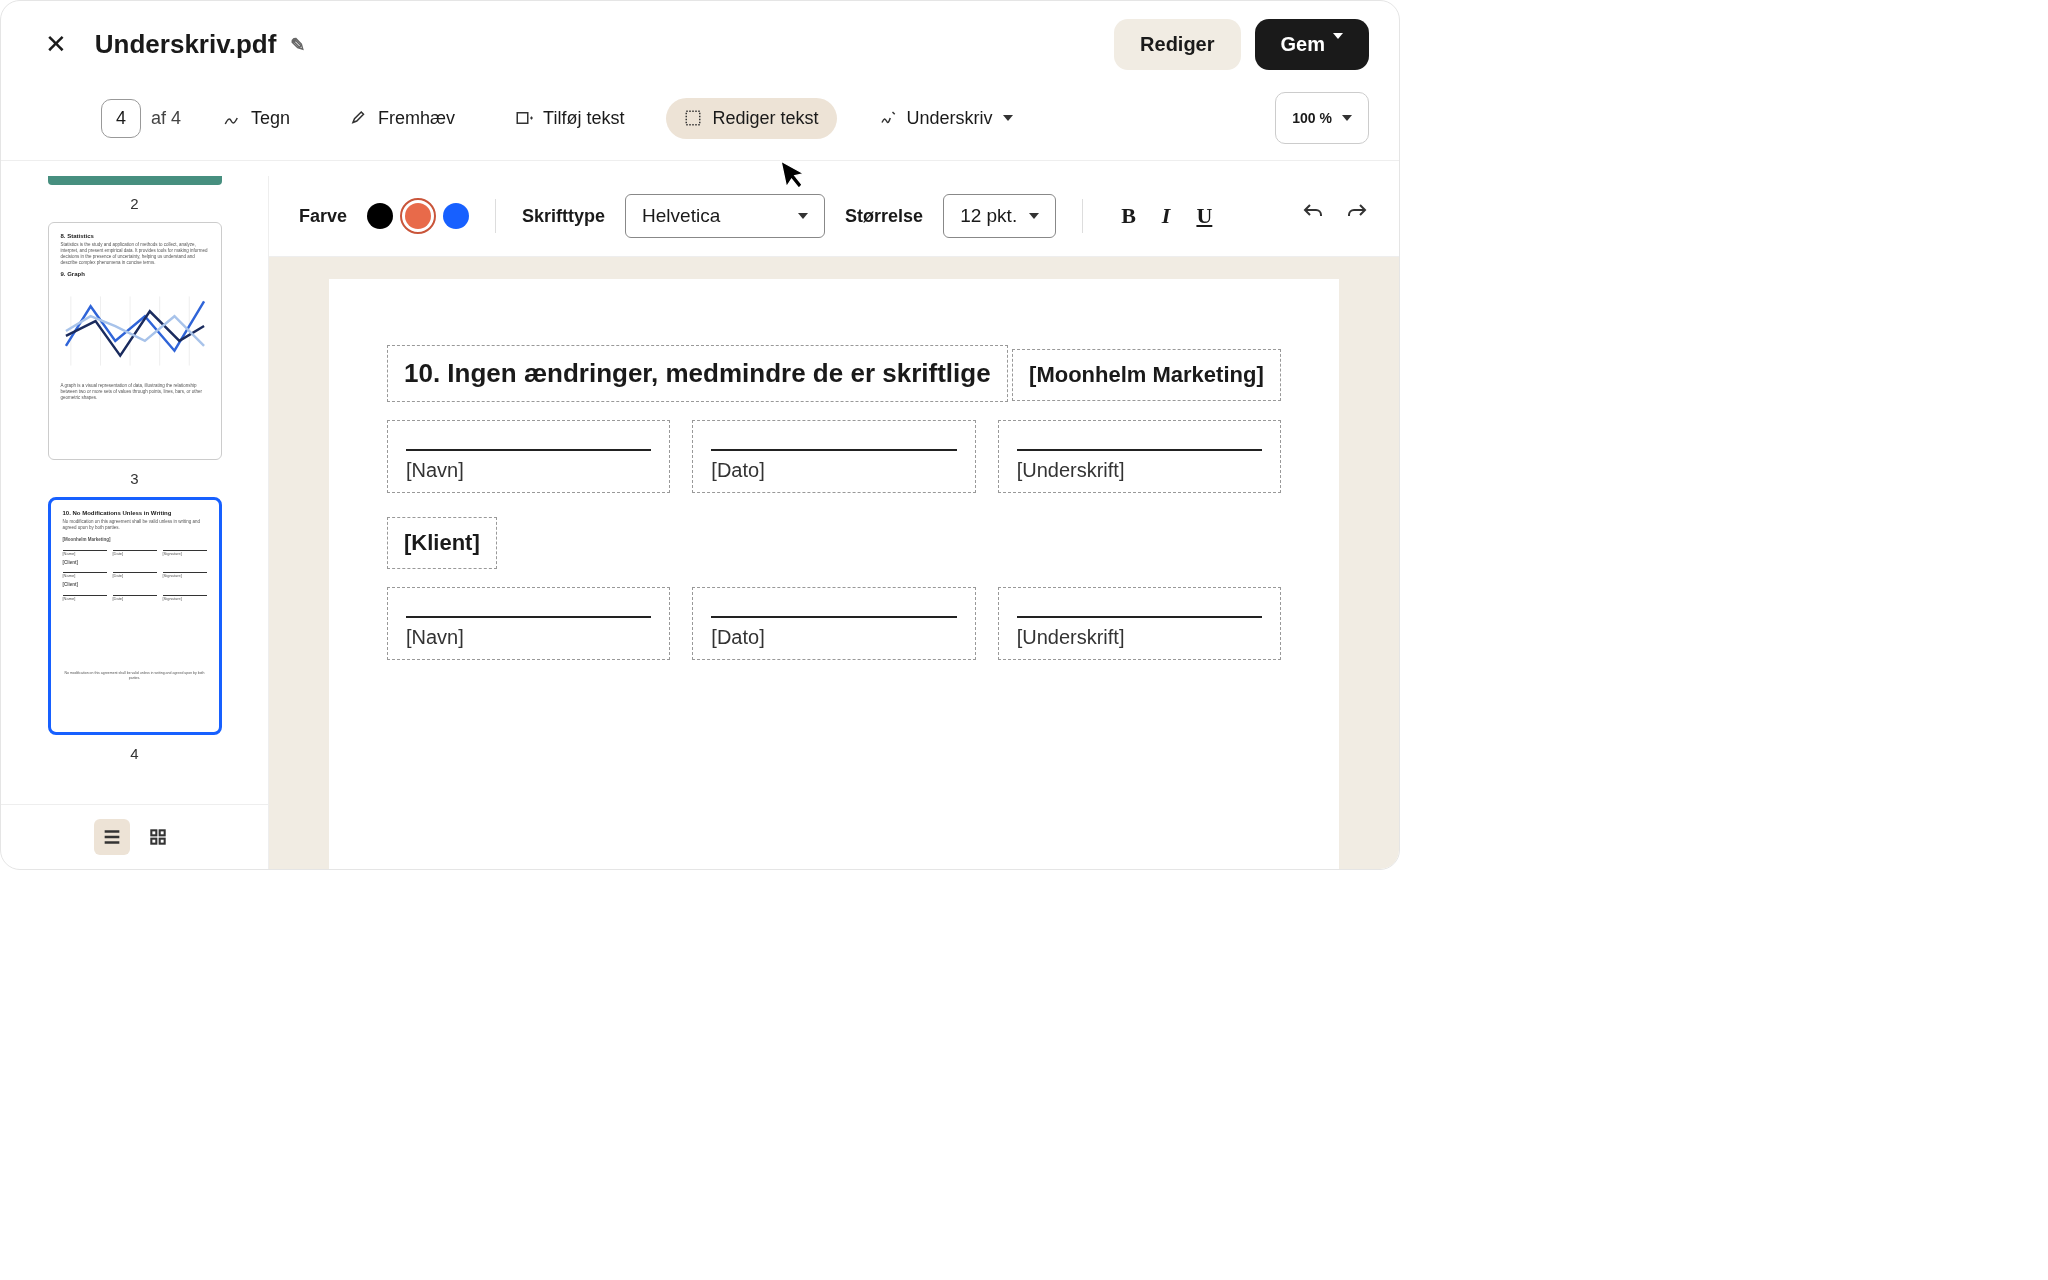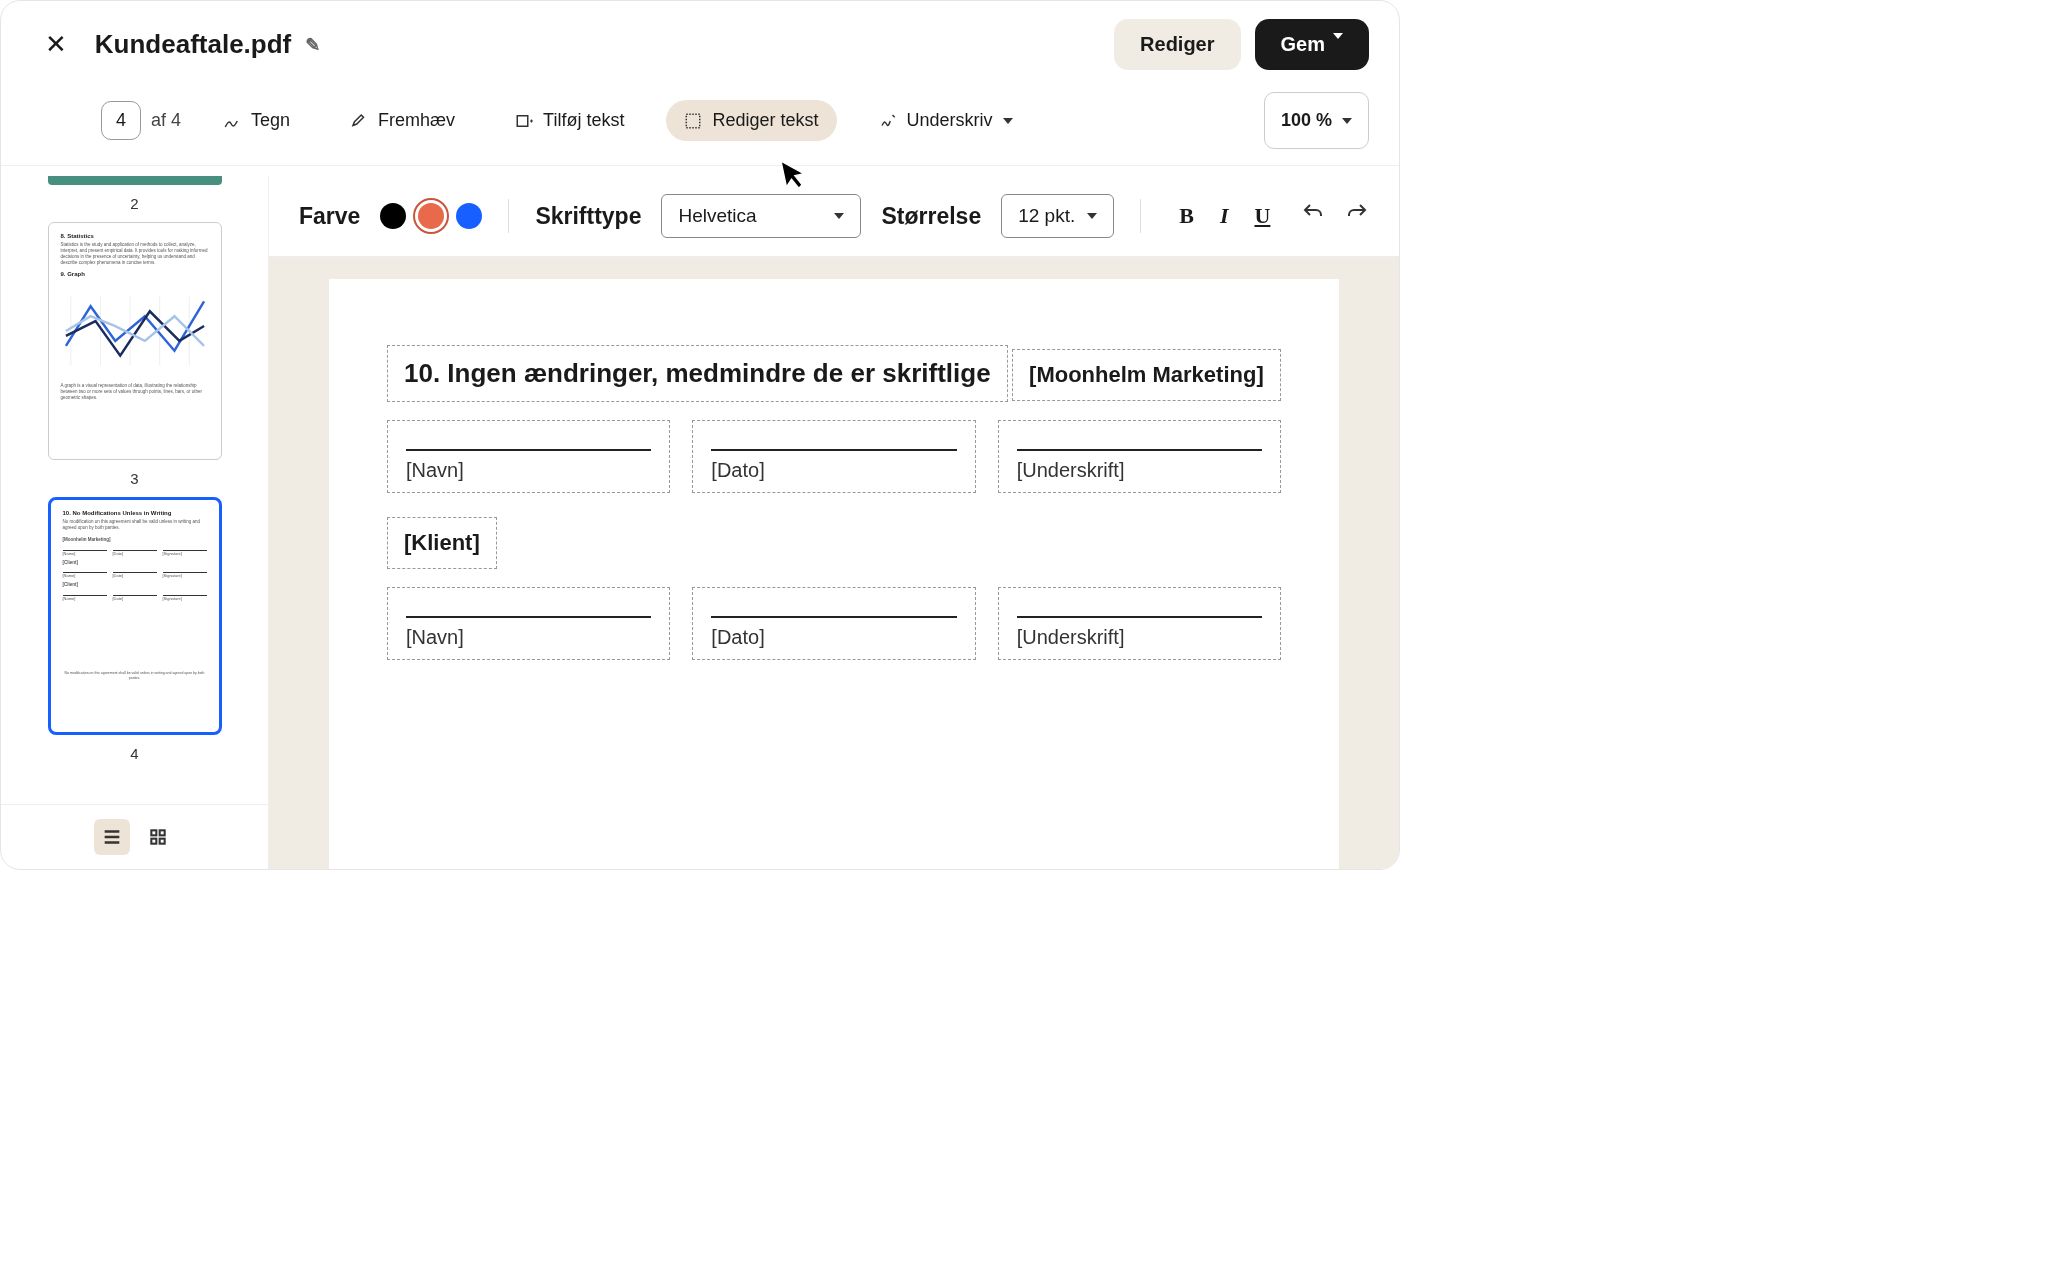--- a/index.html
+++ b/index.html
@@ -87,36 +87,36 @@
       font-size: 18px;
       cursor: pointer;
     }
     .tool-item.active { background: #ede3d6; }
     .tool-icon { width: 18px; height: 18px; display: inline-flex; align-items: center; justify-content: center; }
     .zoom-sel {
       margin-left: auto;
       border: 1.5px solid #ccc;
       border-radius: 10px;
       padding: 17px 16px;
-      font-size: 18px;
+      font-size: 14px;
       font-weight: 600;
       display: flex;
       align-items: center;
       gap: 10px;
     }
     
     .format-bar {
       display: flex;
       align-items: center;
       padding: 18px 30px;
       gap: 20px;
       border-bottom: 1px solid #eee;
       margin-left: 268px;
     }
-    .fmt-label { font-size: 23px; font-weight: 600; }
+    .fmt-label { font-size: 18px; font-weight: 600; }
     .color-dots { display: flex; gap: 12px; }
     .dot { width: 26px; height: 26px; border-radius: 50%; cursor: pointer; }
     .dot.black { background: #000; }
     .dot.orange { background: #e86a4a; outline: 2px solid #c9553a; outline-offset: 3px; }
     .dot.blue { background: #1760ff; }
     .divider { width: 1px; height: 34px; background: #ddd; margin: 0 6px; }
     .select-box {
       border: 1.5px solid #888;
       border-radius: 6px;
       padding: 10px 16px;
@@ -263,21 +263,21 @@
   </style>
 </head>
 <body>
 
 <div class="app-window">
 
   <div class="header">
     <div class="header-left">
       <span class="close-x">✕</span>
       <div class="filename">
-        <span>Kundeaftale.pdf</span>
+        <span>Underskriv.pdf</span>
         <span class="edit-pencil">✎</span>
       </div>
     </div>
     <div class="header-right">
       <button class="btn btn-cancel">Rediger</button>
       <button class="btn btn-save">
         <span>Gem</span>
         <span class="chev-down"></span>
       </button>
     </div>

